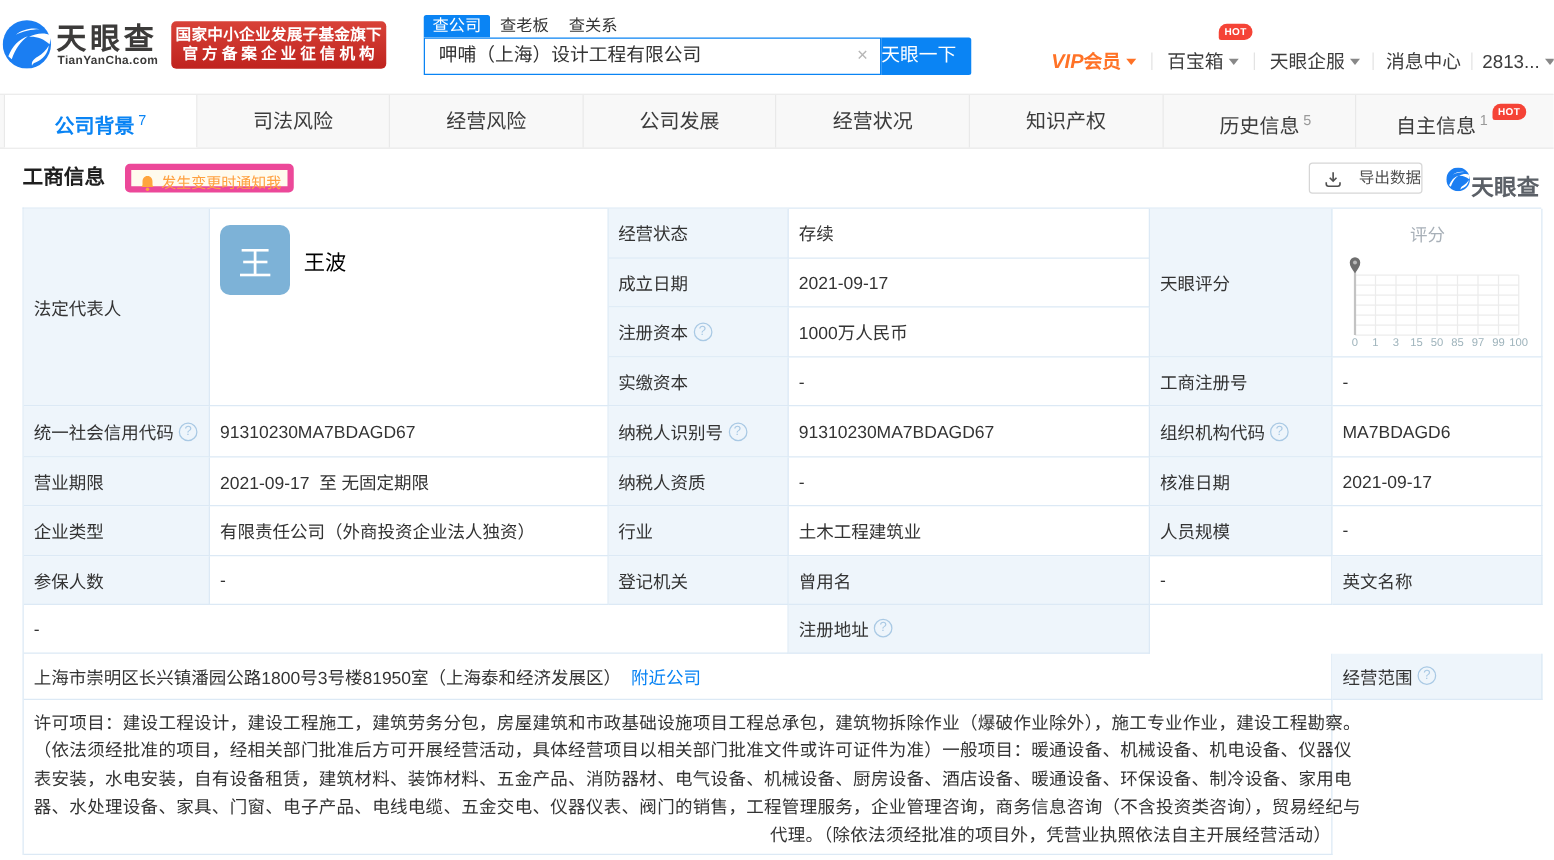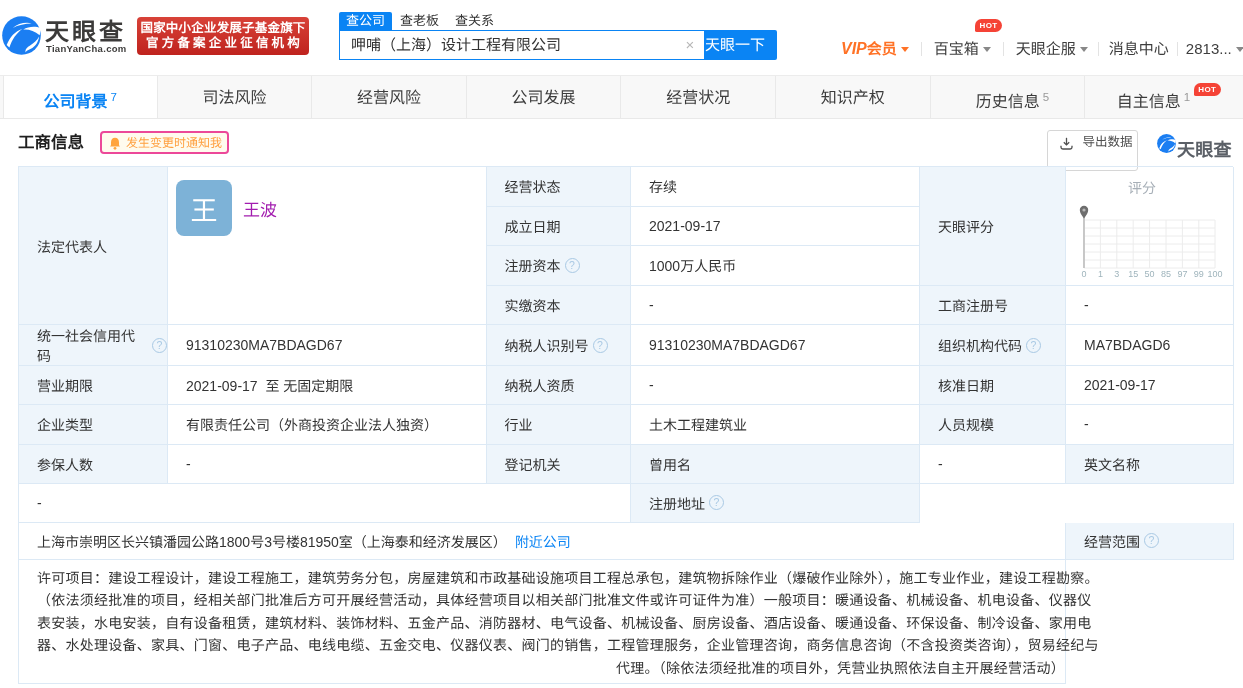--- a/index.html
+++ b/index.html
@@ -48,47 +48,47 @@
 #nav .t:last-child { border-right:none; position:relative; }
 #nav sup { font-size:11.5px; font-weight:normal; vertical-align:6px; margin-left:3px;}
 #nav .t:first-child sup { color:#0a84f4; }
 #nav .cnt { color:#999; }
 #hot2 { position:absolute; right:19px; top:7px; width:27px; height:13px; background:#f54336;
   border-radius:7px 7px 7px 2px; color:#fff; font-size:8px; font-weight:bold; line-height:13px;
   text-align:center; letter-spacing:0.3px;}
 
 
 #sectitle { left:18px; top:134px; font-size:16.5px; font-weight:bold; color:#1f1f1f; line-height:17px; }
-#notify { left:100px; top:131px; height:23px; border:2px solid #ec4899; background:#fffbee;
+#notify { left:100px; top:131px; height:23px; border:5px solid #ec4899; background:#fffbee;
   border-radius:4px; color:#ffa040; font-size:12px; line-height:21px; padding:0 5px 0 24px;}
 #notify svg { position:absolute; left:7px; top:4px; }
-#export { left:1047px; top:130px; width:91px; height:41px; border:1px solid #d6d6d6; border-radius:3px;
-  background:#fff; color:#4f4f4f; font-size:12.5px; line-height:23px; text-align:center; padding-left:30px;}
+#export { left:1047px; top:130px; width:91px; height:25px; border:1px solid #d6d6d6; border-radius:3px;
+  background:#fff; color:#4f4f4f; font-size:12.5px; line-height:23px; text-align:right; padding-left:30px;}
 #export svg { position:absolute; left:12px; top:6px; }
 #wm { left:1157px; top:134px; }
 #wmtext { left:1177px; top:135px; font-size:18px; font-weight:bold; color:#5b6067; letter-spacing:0.2px; white-space:nowrap;}
 
 
 #tbl { left:18px; top:166px; width:1215px; display:grid;
   grid-template-columns:149px 318.5px 144.5px 289px 146px 168px;
   grid-template-rows:39.6px 39.6px 39.6px 39.7px 40.2px 39.3px 39.7px 39px 39px 37px 124.3px;
   border-top:1px solid #dce9f5; border-left:1px solid #dce9f5; }
 #tbl > div { border-right:1px solid #dce9f5; border-bottom:1px solid #dce9f5;
-  font-size:14px; color:#333; padding-left:18px; display:flex; align-items:center; }
+  font-size:14px; color:#333; padding-left:8px; display:flex; align-items:center; }
 #tbl .lab { background:#eef5fb; }
 #tbl .q { display:inline-block; width:15px; height:15px; border:1px solid #a9c9e4; border-radius:50%;
   color:#a9c9e4; font-size:10.5px; line-height:13px; text-align:center; margin-left:4px; flex:none;}
 .rs4 { grid-row:span 4; }
 .rs3 { grid-row:span 3; }
 .cs3 { grid-column:span 3; }
 .cs5 { grid-column:span 5;text-align:right; }
 #avatar { width:56px; height:56px; background:#7db2d7; border-radius:8px; color:#fff;
   font-size:27px; display:flex; align-items:center; justify-content:center; flex:none;}
 .lawcell { position:relative; }
-#wangbo { color:#a21caf; font-size:17px; margin-left:11px; }
+#wangbo { color:#000000; font-size:17px; margin-left:11px; }
 a.near { color:#0a84f4; text-decoration:none; margin-left:8px; }
 #scope { line-height:22.6px; padding-top:7px !important; display:block !important; white-space:nowrap; letter-spacing:0.25px; }
 #score-cell { padding:0 !important; }
 </style>
 </head>
 <body>
 
 <svg id="logoicon" class="abs" width="39" height="39" viewBox="0 0 40 40">
   <circle cx="20" cy="20" r="19.8" fill="#1b7ef2"></circle>
   <path d="M11,12.2 C16,7.8 24,6 30.5,7.6 C24.5,7.5 16.5,9.2 11,12.2 Z" fill="#fff"></path>

